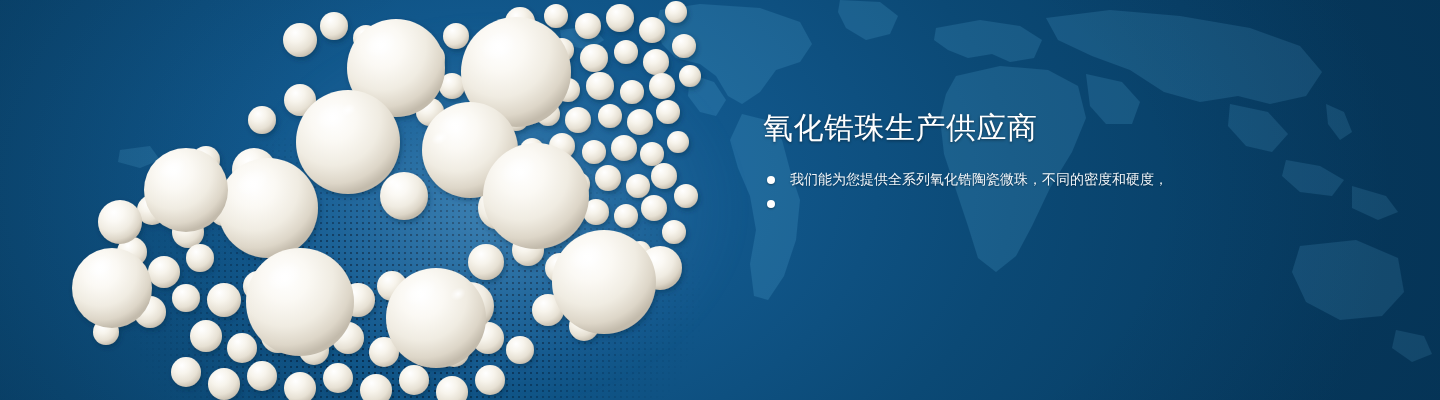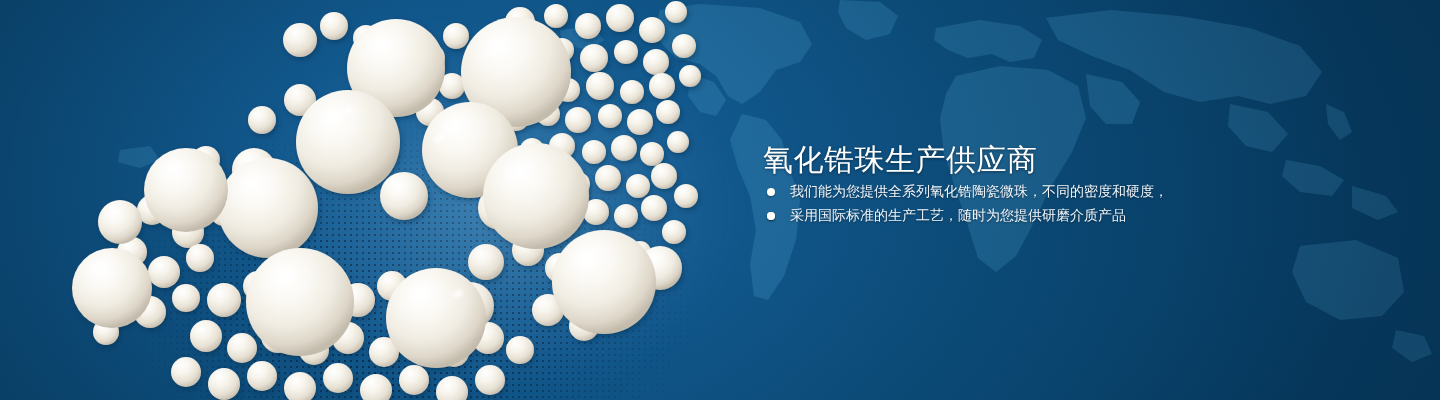--- a/index.html
+++ b/index.html
@@ -69,23 +69,22 @@
     left:763px; top:108px; width:470px;
   }
   .headline {
     font-size:30px;
     line-height:40px;
     font-weight:400;
     color:#ffffff;
     letter-spacing:0.5px;
     text-shadow:0 1px 3px rgba(0,0,0,0.45);
     white-space:nowrap;
-    margin-top:32px;
-  }
-  .bullets { }
+  }
+  .bullets { margin-top:20px; }
   .bullet {
     position:relative;
     padding-left:27px;
     font-size:14px;
     line-height:23px;
     color:#f2f6fa;
     text-shadow:0 1px 2px rgba(0,0,0,0.40);
     margin-bottom:1px;
   }
   .bullet .dot {
@@ -347,21 +346,17 @@
 
       <div class="bullet">
         <span class="dot"></span>
         <span>我们能为您提供全系列氧化锆陶瓷微珠，不同的密度和硬度，</span>
       </div>
 
       <div class="bullet">
         <span class="dot"></span>
       </div>
 
-      <div class="bullet">
-        <span class="dot"></span>
-        <span>采用国际标准的生产工艺，随时为您提供研磨介质产品</span>
-      </div>
 
     </div>
   </div>
 
 </div>
 
 </body></html>

